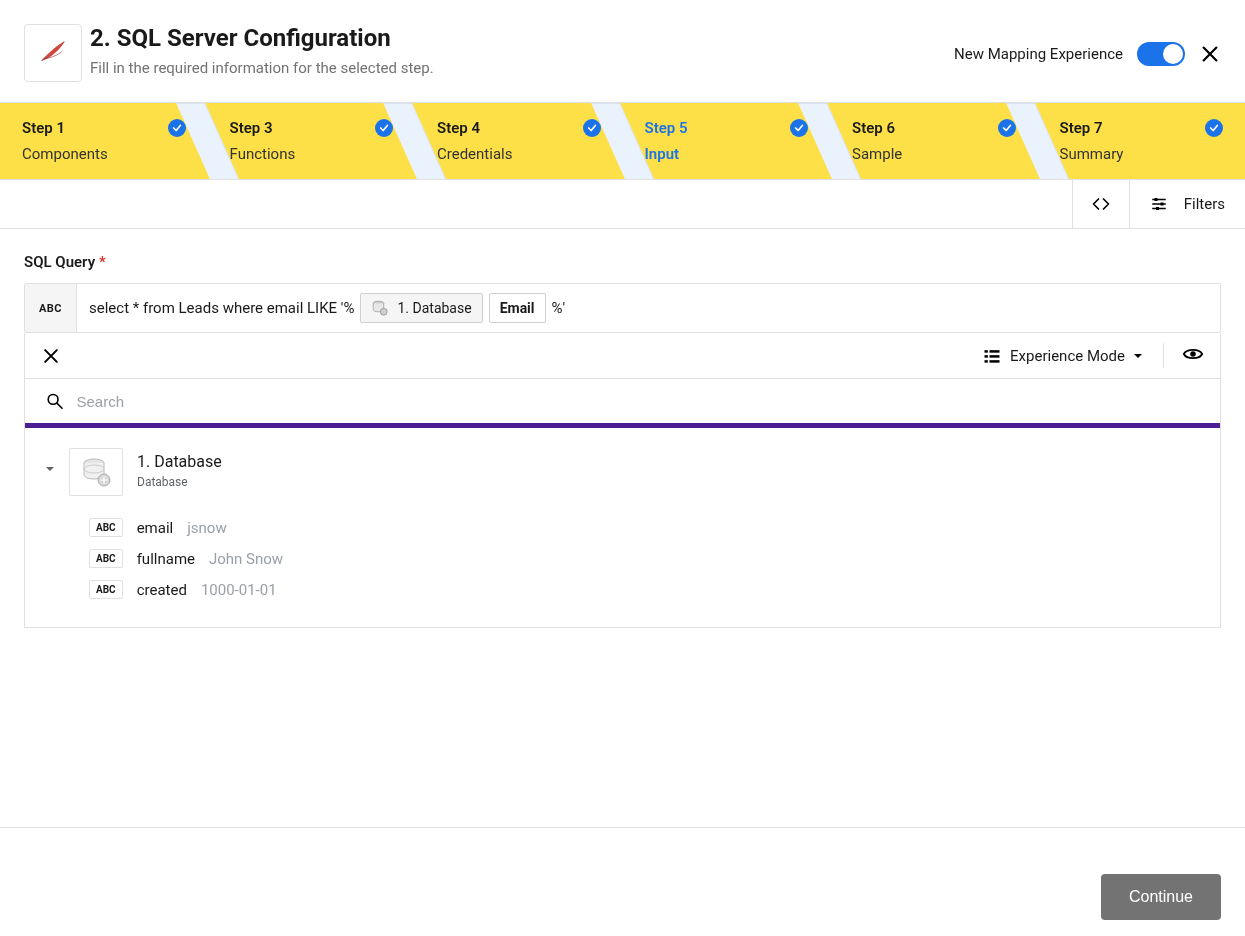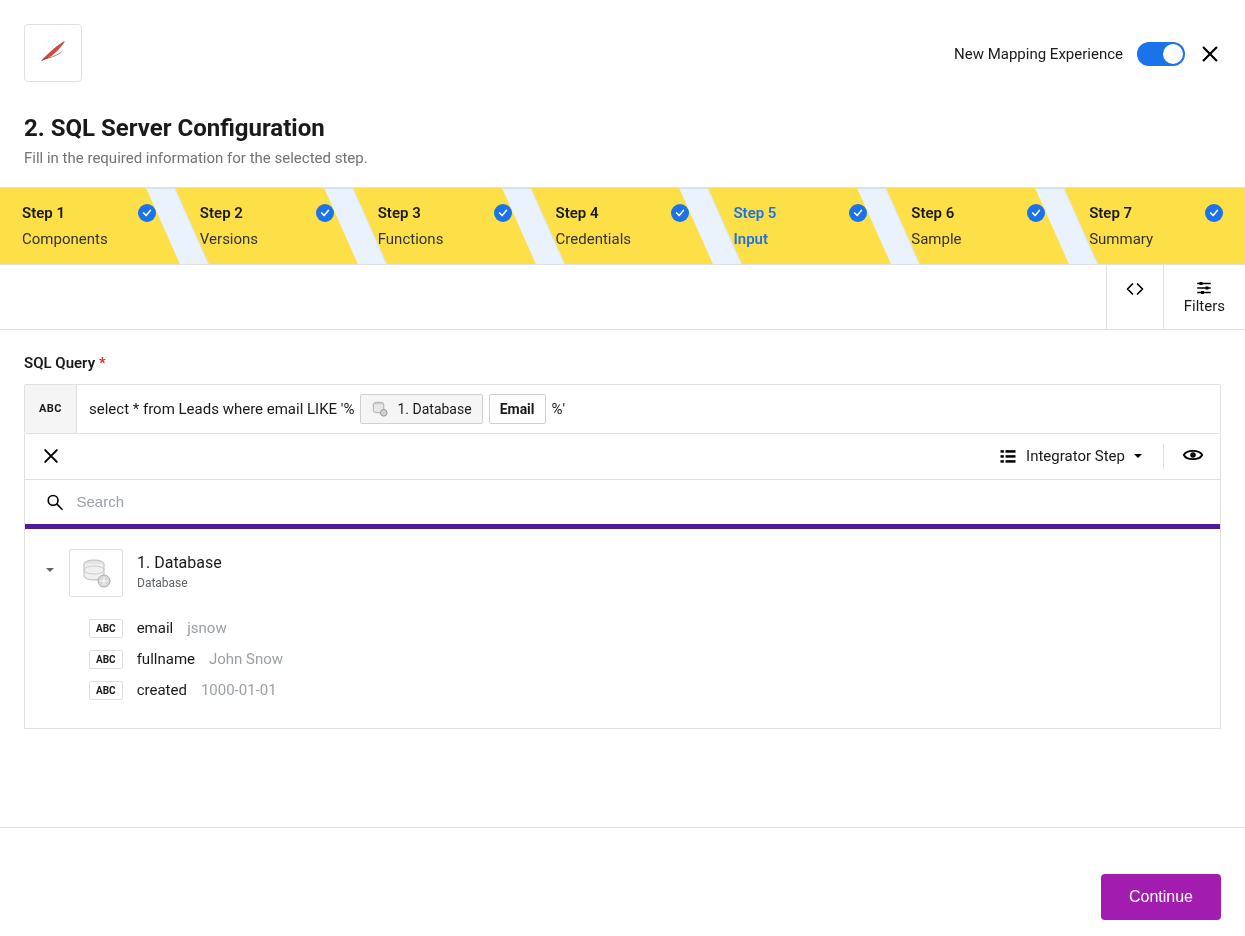--- a/index.html
+++ b/index.html
@@ -1,20 +1,20 @@
 <!DOCTYPE html>
 <html><head>
 <meta charset="utf-8">
 <style>
   * { box-sizing: border-box; margin: 0; padding: 0; }
   body { font-family: -apple-system, BlinkMacSystemFont, "Segoe UI", Roboto, Arial, sans-serif; font-size: 14px; color: #1a1a1a; background: #fff; }
   
   
   .header { display: flex; align-items: flex-start; justify-content: space-between; padding: 24px 24px 20px 24px; }
-  .header-left { display: flex; align-items: flex-start; gap: 32px; flex-direction: column; }
+  .header-left { display: flex; align-items: flex-start; gap: 8px; }
   .app-icon-box { width: 58px; height: 58px; border: 1px solid #e0e0e0; border-radius: 4px; display:flex; align-items:center; justify-content:center; }
   .app-icon-inner { width: 30px; height: 30px; }
   .header-title { font-size: 24px; font-weight: 700; line-height: 1.2; }
   .header-sub { font-size: 15px; color: #737373; margin-top: 6px; }
   .header-right { display: flex; align-items: center; gap: 14px; padding-top: 18px; }
   .toggle-label { font-size: 15px; }
   .toggle { width: 48px; height: 24px; background: #1a73e8; border-radius: 12px; position: relative; cursor: pointer; }
   .toggle-knob { position: absolute; right: 2px; top: 2px; width: 20px; height: 20px; background: #fff; border-radius: 50%; }
   .close-x { width: 22px; height: 22px; cursor: pointer; }
 
@@ -25,21 +25,21 @@
   .step:last-child::after { display:none; }
   .step-title-row { display:flex; align-items:center; justify-content:space-between; }
   .step-num { font-size: 15px; font-weight: 600; }
   .step-name { font-size: 15px; color: #333; margin-top: 8px; }
   .step.active .step-num, .step.active .step-name { color: #1a73e8; font-weight: 600; }
   .check-badge { width: 18px; height: 18px; background: #1a73e8; border-radius: 50%; display:flex; align-items:center; justify-content:center; z-index:2; }
   .check-badge svg { width: 10px; height: 10px; }
 
   
   .toolbar { display:flex; justify-content:flex-end; border-bottom:1px solid #e0e0e0; }
-  .toolbar-btn { display:flex; align-items:center; gap:0; padding: 14px 20px; border-left:1px solid #e0e0e0; cursor:pointer; font-size:15px;flex-direction:column; }
+  .toolbar-btn { display:flex; align-items:center; gap:16px; padding: 14px 20px; border-left:1px solid #e0e0e0; cursor:pointer; font-size:15px; }
   .toolbar-btn.icon-only { padding: 14px 18px; }
 
   
   .content { padding: 24px; }
   .field-label { font-size: 15px; font-weight: 600; display:flex; align-items:center; gap:4px; margin-bottom: 12px; }
   .req { color: #d93025; }
 
   
   .query-box { border: 1px solid #e0e0e0; border-radius: 2px; display:flex; align-items:center; overflow:hidden; }
   .abc-prefix { background:#f5f5f5; border-right:1px solid #e0e0e0; width: 52px; height: 48px; display:flex; align-items:center; justify-content:center; font-size:11px; font-weight:700; letter-spacing:0.5px; }
@@ -71,21 +71,21 @@
   .node-titles .nt2 { font-size:12px; color:#5f6368; margin-top:4px;}
 
   .fields { margin-top: 22px; margin-left: 44px; display:flex; flex-direction:column; gap:12px; }
   .field-row { display:flex; align-items:center; gap:14px; }
   .abc-badge { border:1px solid #e0e0e0; border-radius:2px; background:#fff; font-size:10px; font-weight:700; padding:3px 6px; }
   .field-name { font-size:15px; }
   .field-val { font-size:15px; color:#9aa0a6; }
 
   
   .footer { position: fixed; left:0; right:0; bottom:0; border-top:1px solid #e0e0e0; background:#fff; padding: 16px 24px; display:flex; justify-content:flex-end; }
-  .btn-primary { background:#a21caf; color:#fff; border:none; border-radius:4px; font-size:16px; padding: 14px 28px; cursor:pointer;margin-top:30px; }
+  .btn-primary { background:#737373; color:#fff; border:none; border-radius:4px; font-size:16px; padding: 14px 28px; cursor:pointer;margin-top:30px; }
 </style>
 </head>
 <body>
 
 <div class="header">
   <div class="header-left">
     <div class="app-icon-box">
       <svg class="app-icon-inner" viewBox="0 0 32 32">
         <path d="M4 24 C10 18 20 8 28 4 C24 10 16 20 4 24 Z" fill="#d64541" stroke="#b03a2e" stroke-width="0.8"></path>
         <path d="M6 22 C12 22 22 18 26 14" fill="none" stroke="#8b1a1a" stroke-width="0.6"></path>
@@ -111,31 +111,20 @@
     <div class="step">
     <div class="step-title-row">
       <span class="step-num">Step 1</span>
       <span class="check-badge">
           <svg viewBox="0 0 12 12">
             <path d="M2 6 L5 9 L10 3" fill="none" stroke="#fff" stroke-width="2" stroke-linecap="round" stroke-linejoin="round"></path>
           </svg>
         </span>
     </div>
     <div class="step-name">Components</div>
-    </div>
-    <div class="step">
-    <div class="step-title-row">
-      <span class="step-num">Step 2</span>
-      <span class="check-badge">
-          <svg viewBox="0 0 12 12">
-            <path d="M2 6 L5 9 L10 3" fill="none" stroke="#fff" stroke-width="2" stroke-linecap="round" stroke-linejoin="round"></path>
-          </svg>
-        </span>
-    </div>
-    <div class="step-name">Versions</div>
     </div>
     <div class="step">
     <div class="step-title-row">
       <span class="step-num">Step 3</span>
       <span class="check-badge">
           <svg viewBox="0 0 12 12">
             <path d="M2 6 L5 9 L10 3" fill="none" stroke="#fff" stroke-width="2" stroke-linecap="round" stroke-linejoin="round"></path>
           </svg>
         </span>
     </div>
@@ -237,21 +226,21 @@
       <div class="mode-row">
         <div class="mode-select">
           <svg width="20" height="20" viewBox="0 0 24 24">
             <rect x="3" y="5" width="4" height="3" fill="#000"></rect>
               <rect x="9" y="5" width="12" height="3" fill="#000"></rect>
             <rect x="3" y="11" width="4" height="3" fill="#000"></rect>
               <rect x="9" y="11" width="12" height="3" fill="#000"></rect>
             <rect x="3" y="17" width="4" height="3" fill="#000"></rect>
               <rect x="9" y="17" width="12" height="3" fill="#000"></rect>
           </svg>
-          <span>Integrator Step</span>
+          <span>Experience Mode</span>
           <svg width="10" height="10" viewBox="0 0 10 10">
               <path d="M1 3 L5 7 L9 3" fill="#000"></path>
             </svg>
         </div>
         <div class="eye-box">
           <svg width="22" height="22" viewBox="0 0 24 24">
               <path d="M2 12 C5 6 19 6 22 12 C19 18 5 18 2 12 Z" fill="none" stroke="#000" stroke-width="2"></path>
               <circle cx="12" cy="12" r="3" fill="#000"></circle>
             </svg>
         </div>

